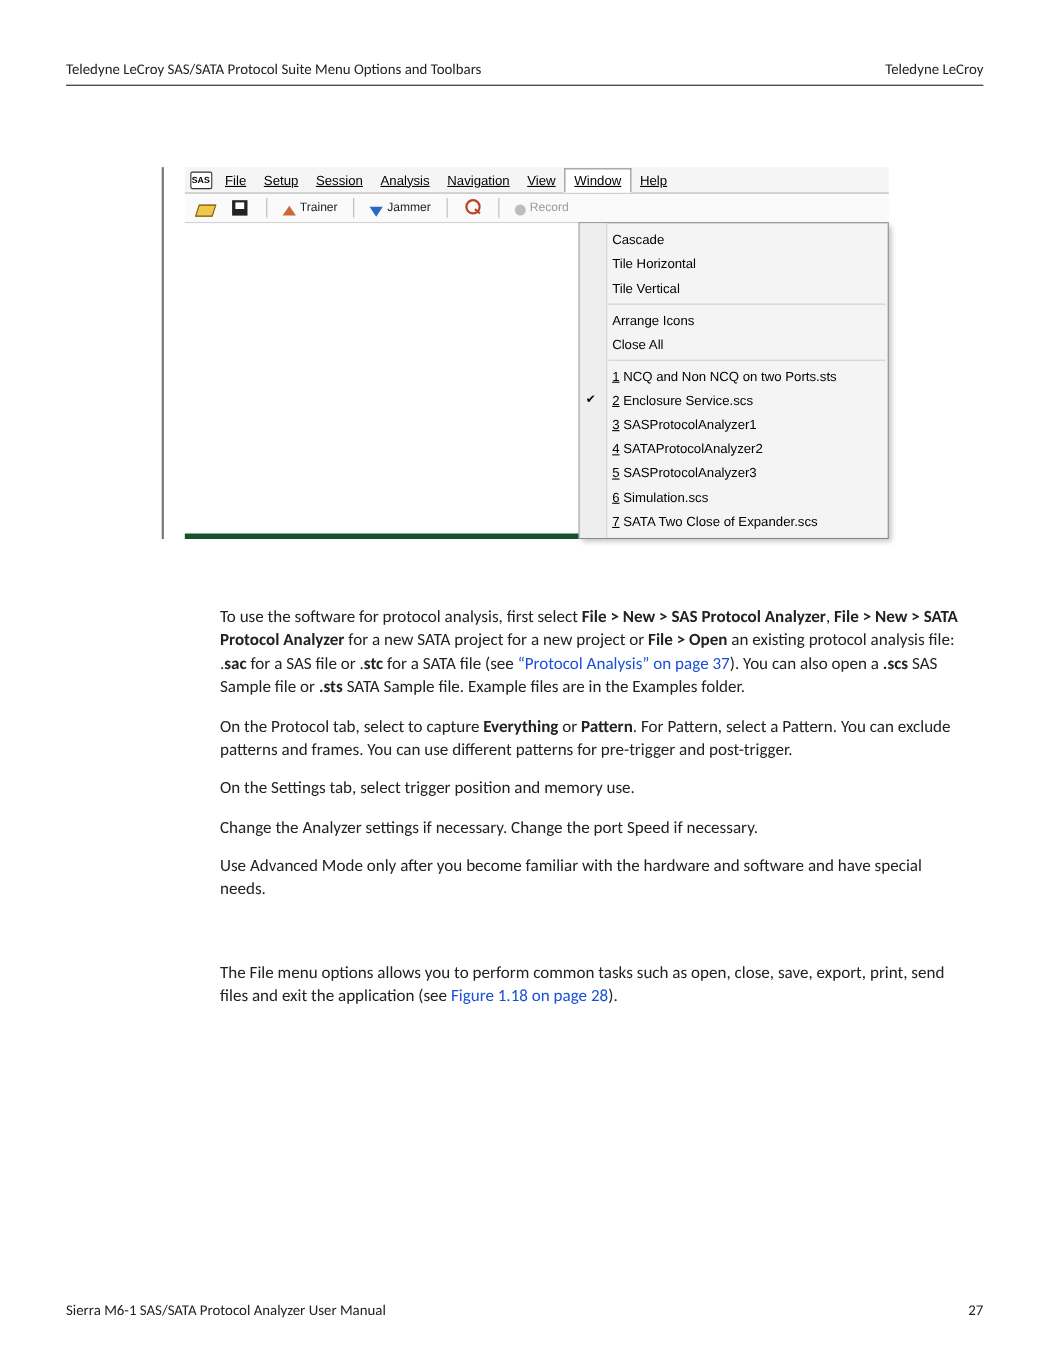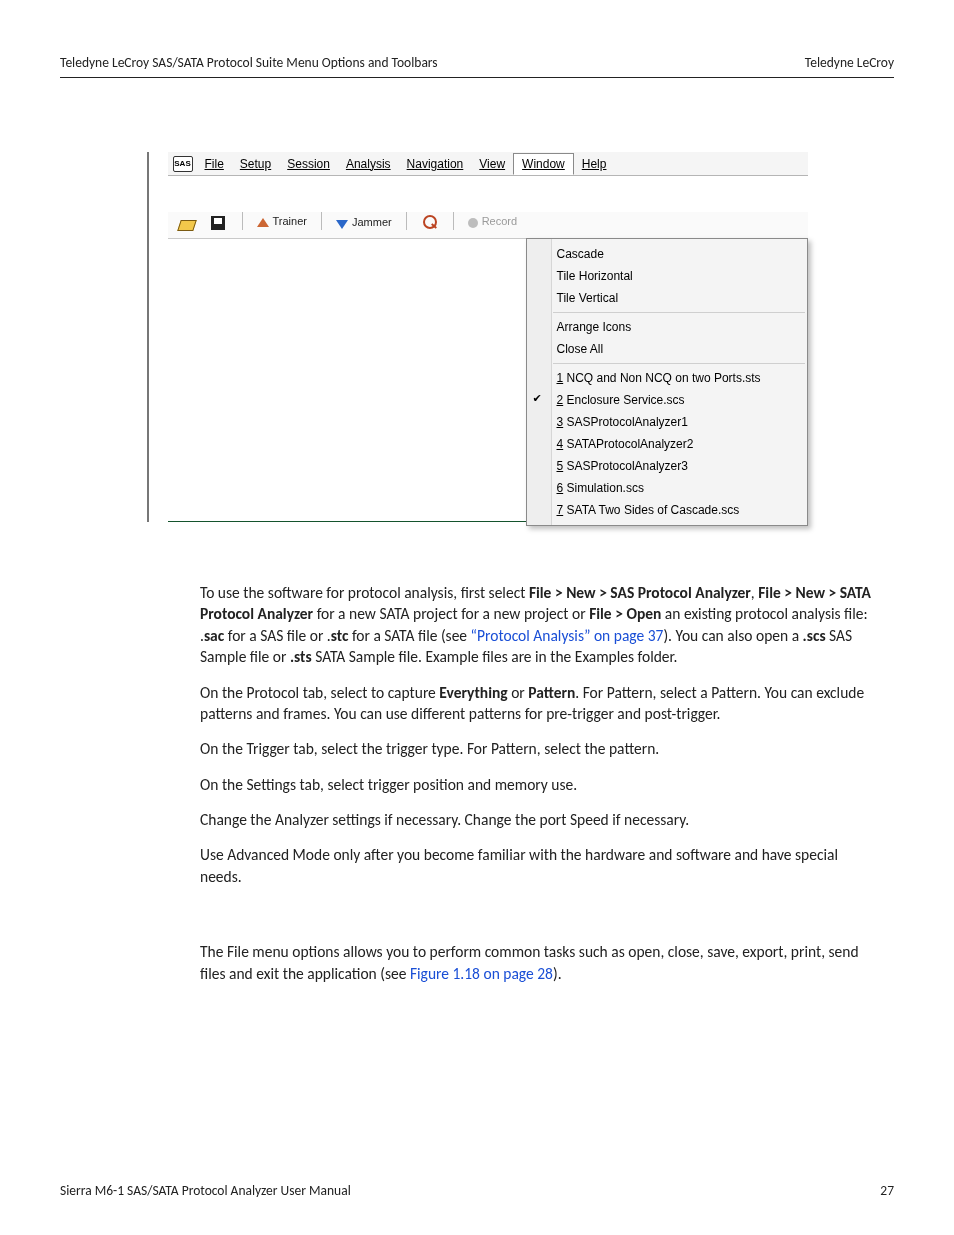--- a/index.html
+++ b/index.html
@@ -48,37 +48,37 @@
     font-size:8px; font-weight:bold; background:#fff;
   }
   .mitem {
     padding:3px 8px; cursor:default;text-decoration:underline;
   }
   .mitem.pressed {
     background:#fff; border:1px solid #8a8a8a; border-bottom:1px solid #fff;
     position:relative; z-index:4;
   }
   .toolbar {
-    display:flex; align-items:flex-start; height:26px;
-    background:#fafafa; border-bottom:1px solid #c9c9c9; padding-left:6px; gap:6px;margin-top:36px;
+    display:flex; align-items:center; height:26px;
+    background:#fafafa; border-bottom:1px solid #c9c9c9; padding-left:6px; gap:6px;
   }
   .tb-sep { width:0; height:18px; border-left:1px solid #bbb; margin:0 4px; }
   .ico { width:18px; height:18px; display:inline-block; position:relative; }
   .ico-open::before { content:""; position:absolute; left:1px; top:6px; width:14px; height:9px; background:#f2c84b; border:1px solid #7a5a12; transform:skewX(-18deg); }
   .ico-save::before { content:""; position:absolute; left:1px; top:2px; width:14px; height:14px; background:#222; }
   .ico-save::after  { content:""; position:absolute; left:4px; top:4px; width:8px; height:6px; background:#fff; }
   .ico-up { width:0;height:0;border-left:6px solid transparent;border-right:6px solid transparent;border-bottom:9px solid #c63; display:inline-block; margin-top:4px; }
   .ico-down { width:0;height:0;border-left:6px solid transparent;border-right:6px solid transparent;border-top:9px solid #2a67c9; display:inline-block; margin-top:6px; }
   .ico-mag::before { content:""; position:absolute; left:2px; top:1px; width:10px; height:10px; border:2px solid #b42; border-radius:50%; }
   .ico-mag::after  { content:""; position:absolute; left:10px; top:11px; width:6px; height:2px; background:#b42; transform:rotate(40deg); }
   .ico-dot { width:10px;height:10px;border-radius:50%;background:#bdbdbd;display:inline-block;margin-top:4px; }
   .tbtn { display:flex; align-items:center; gap:4px; padding:2px 4px; font-size:11px; color:#222; }
   .tbtn.dim { color:#9a9a9a; }
   .content-area {
-    height:282px; border-bottom:1px solid #14532d; position:relative; background:#fff;
+    height:282px; border-bottom:5px solid #14532d; position:relative; background:#fff;
   }
   .dropdown {
     position:absolute; left:358px; top:-1px; width:280px;
     background:#f4f4f4; border:1px solid #8a8a8a; box-shadow:3px 3px 5px rgba(0,0,0,0.25);
     z-index:3; padding:4px 0;
   }
   .dd-gutter { position:absolute; left:0; top:0; bottom:0; width:24px; background:#eee; border-right:1px solid #d6d6d6; }
   .dd-item { position:relative; padding:4px 10px 4px 30px; }
   .dd-item .u { text-decoration:underline; }
   .dd-sep { height:0; border-top:1px solid #cfcfcf; margin:3px 2px 3px 26px; }
@@ -153,33 +153,32 @@
         <div class="dd-sep"></div>
         <div class="dd-item">Arrange Icons</div>
         <div class="dd-item">Close All</div>
         <div class="dd-sep"></div>
         <div class="dd-item"><span class="u">1</span><span> NCQ and Non NCQ on two Ports.sts</span></div>
           <div class="dd-item dd-check"><span class="u">2</span><span> Enclosure Service.scs</span></div>
           <div class="dd-item"><span class="u">3</span><span> SASProtocolAnalyzer1</span></div>
           <div class="dd-item"><span class="u">4</span><span> SATAProtocolAnalyzer2</span></div>
           <div class="dd-item"><span class="u">5</span><span> SASProtocolAnalyzer3</span></div>
           <div class="dd-item"><span class="u">6</span><span> Simulation.scs</span></div>
-          <div class="dd-item"><span class="u">7</span><span> SATA Two Sides of Cascade.scs</span></div>
+          <div class="dd-item"><span class="u">7</span><span> SATA Two Close of Expander.scs</span></div>
       </div>
     </div>
   </div>
 
   <div class="body-text">
     <p>
       <span>To use the software for protocol analysis, first select </span><b>File &gt; New &gt; SAS Protocol Analyzer</b><span>, </span><b>File &gt; New &gt; SATA Protocol Analyzer</b><span> for a new SATA project for a new project or </span><b>File &gt; Open</b><span> an existing protocol analysis file: .</span><b>sac</b><span> for a SAS file or .</span><b>stc</b><span> for a SATA file (see </span><a href="#">“Protocol Analysis” on page 37</a><span>). You can also open a </span><b>.scs</b><span> SAS Sample file or </span><b>.sts</b><span> SATA Sample file. Example files are in the Examples folder.</span>
     </p>
     <p>
       <span>On the Protocol tab, select to capture </span><b>Everything</b><span> or </span><b>Pattern</b><span>. For Pattern, select a Pattern. You can exclude patterns and frames. You can use different patterns for pre-trigger and post-trigger.</span>
     </p>
-    <p>On the Trigger tab, select the trigger type. For Pattern, select the pattern.</p>
     <p>On the Settings tab, select trigger position and memory use.</p>
     <p>Change the Analyzer settings if necessary. Change the port Speed if necessary.</p>
     <p>Use Advanced Mode only after you become familiar with the hardware and software and have special needs.</p>
     <p style="margin-top:54px">
       <span>The File menu options allows you to perform common tasks such as open, close, save, export, print, send files and exit the application (see </span><a href="#">Figure 1.18 on page 28</a><span>).</span>
     </p>
   </div>
 
   <div class="ftr">
     <span>Sierra M6-1 SAS/SATA Protocol Analyzer User Manual</span>

